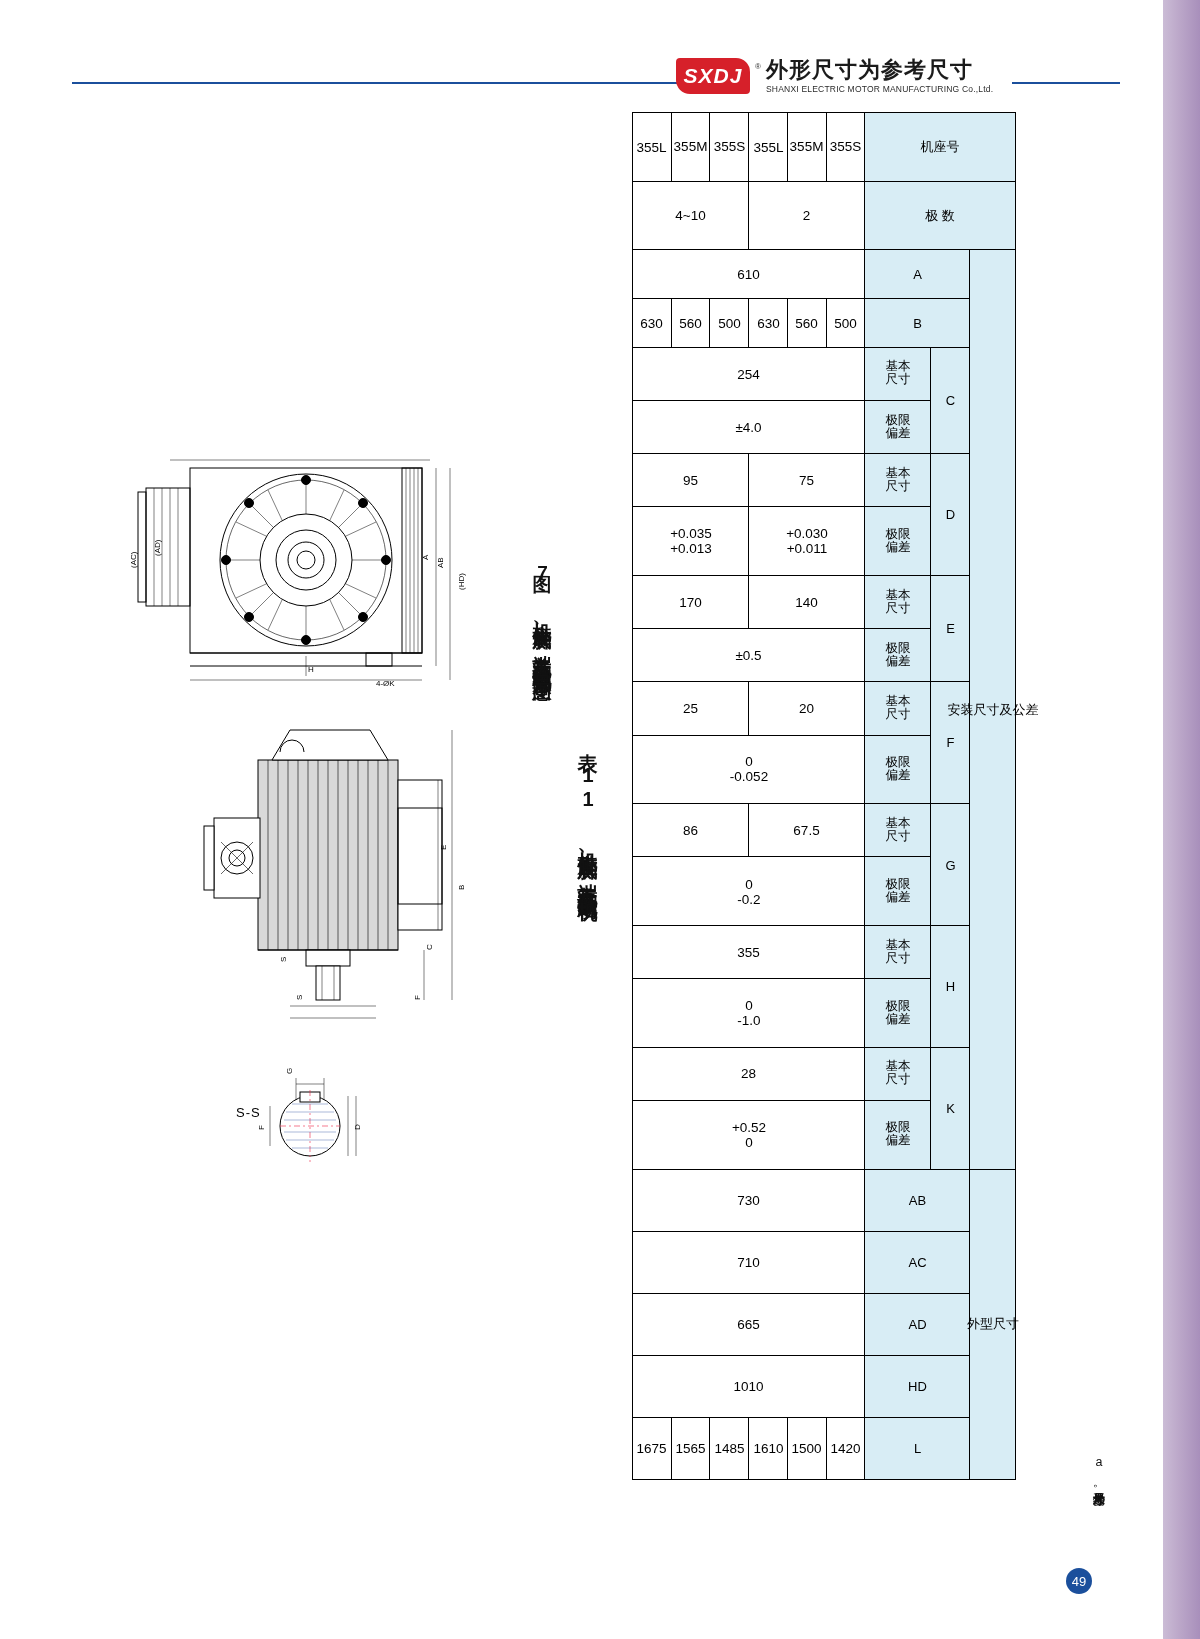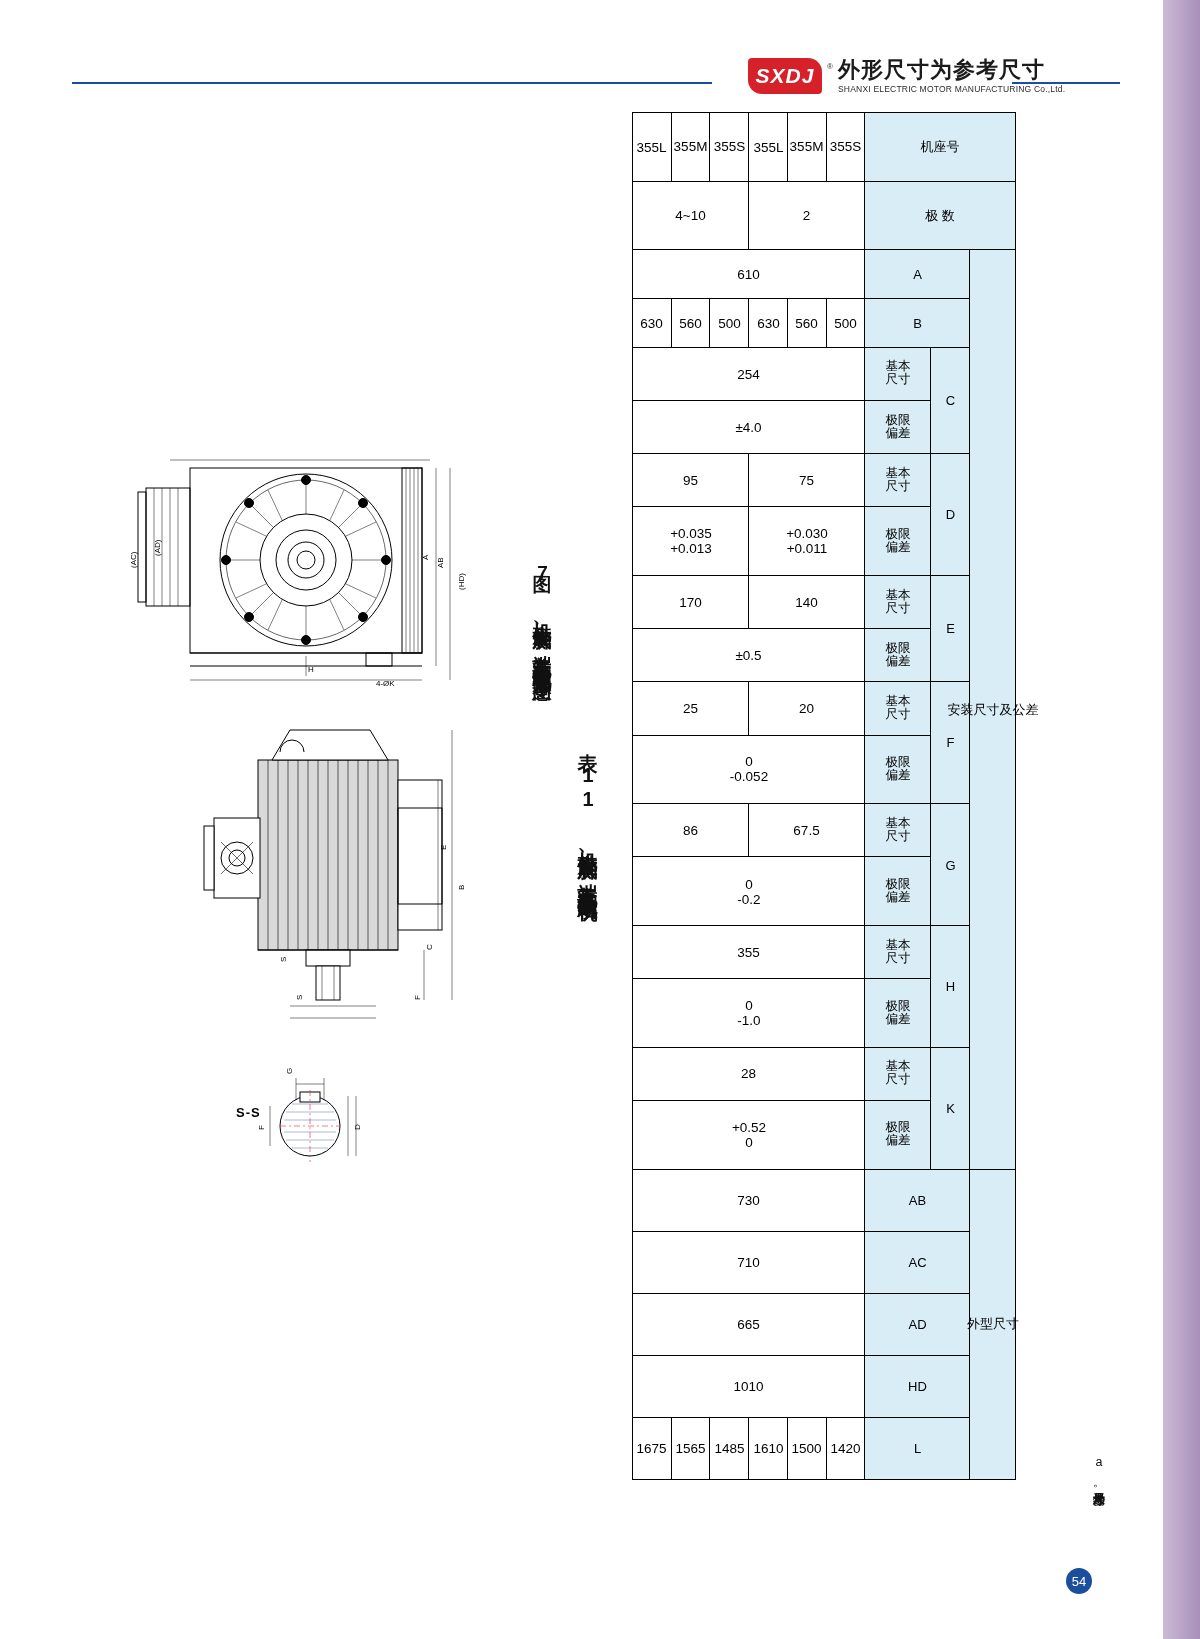--- a/index.html
+++ b/index.html
@@ -34,21 +34,21 @@
   .header-rule2 {
     position: absolute;
     left: 1012px;
     top: 82px;
     width: 108px;
     height: 0;
     border-top: 2px solid #1b4f9c;
   }
   .logo {
     position: absolute;
-    left: 748px;
+    left: 676px;
     top: 58px;
     display: flex;
     align-items: center;
   }
   .logo-mark {
     position: relative;
     width: 74px; height: 36px;
     background: #d6202a;
     border-radius: 4px 14px 4px 14px;
     color: #ffffff;
@@ -181,21 +181,21 @@
     position: absolute;
   }
   .dwg-top { left: 130px; top: 440px; }
   .dwg-side { left: 180px; top: 700px; }
   .dwg-ss { left: 230px; top: 1060px; }
   .ss-label {
     position: absolute;
     left: 236px;
     top: 1105px;
     font-size: 13px;
-    font-weight: bold;
+    font-weight: normal;
     letter-spacing: 1px;
   }
 </style>
 </head>
 <body>
 
 <div class="page">
 
   <div class="right-strip"></div>
 
@@ -479,15 +479,15 @@
       <tr>
         <td><span class="rt num">355L</span></td>
         <td><span class="rt num">630</span></td>
         <td><span class="rt num">1675</span></td>
       </tr>
     </tbody>
       </table>
   </div>
 
   <div class="footnote">a 外形尺寸为参考尺寸。</div>
-  <div class="page-num">54</div>
+  <div class="page-num">49</div>
 
 </div>
 
 </body></html>

